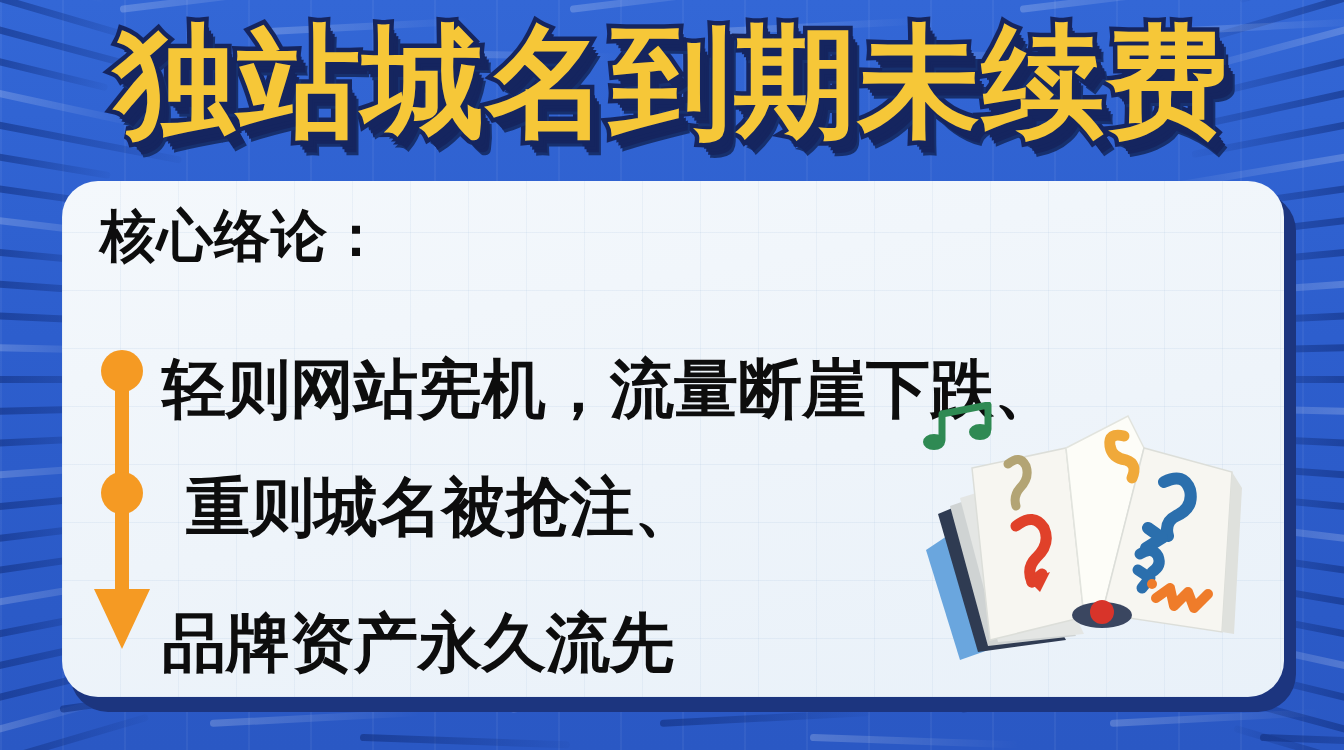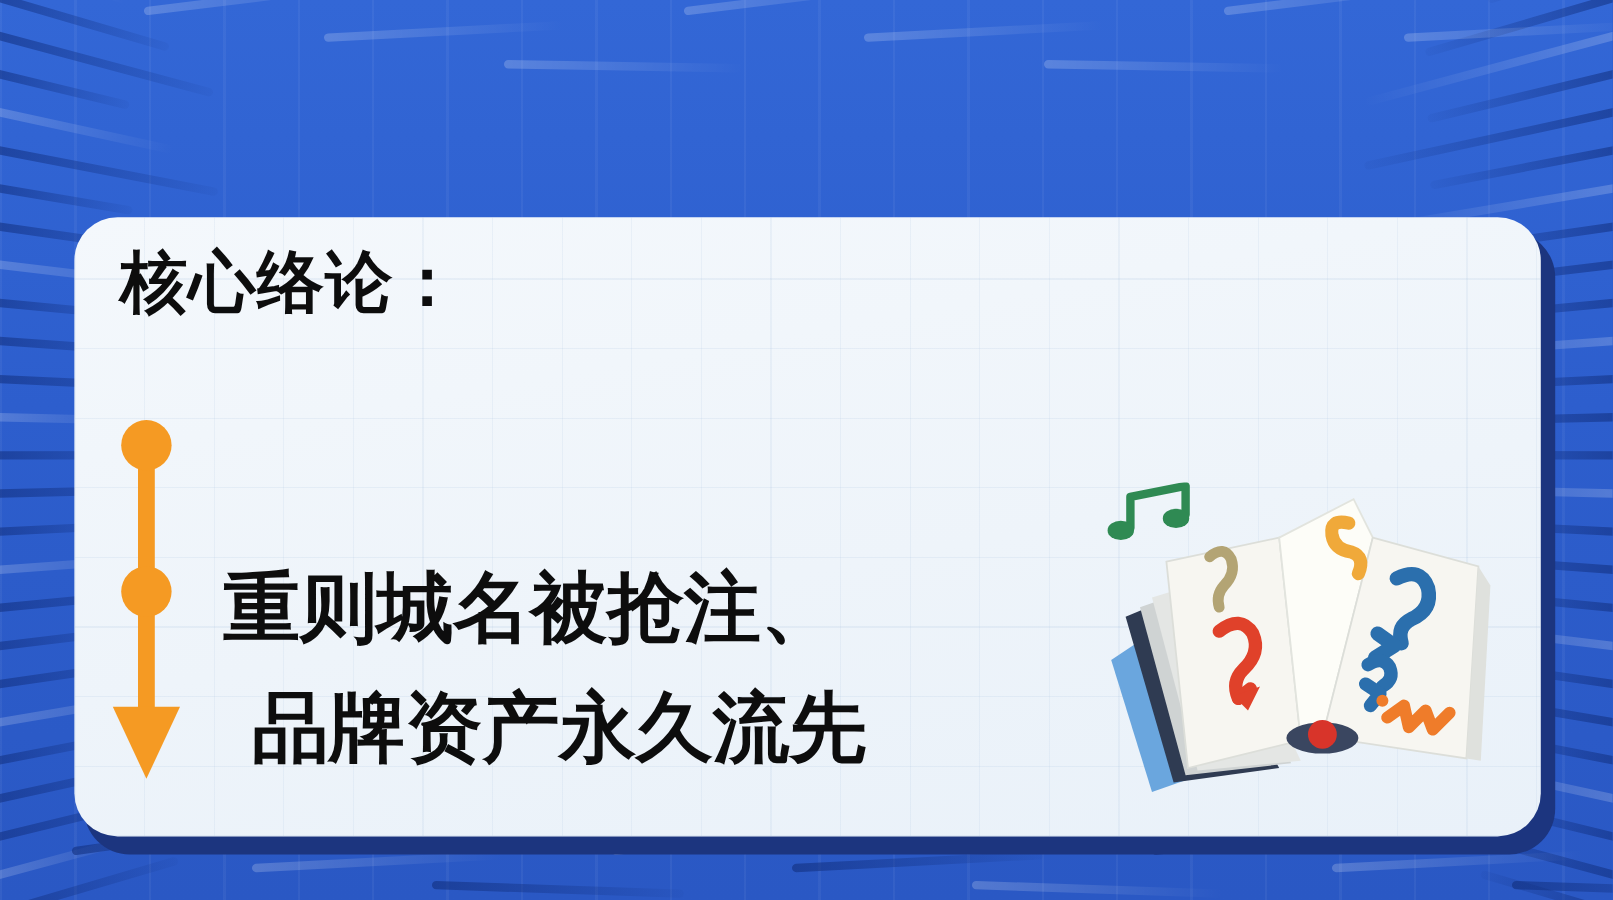--- a/index.html
+++ b/index.html
@@ -128,21 +128,21 @@
     font-family:"DejaVu Sans","Liberation Sans",sans-serif;
     font-weight:bold;
     font-size:64px;
     line-height:1;
     color:#0d0d0d;
     letter-spacing:0px;
     white-space:nowrap;
   }
   #line1 { top:176px; }
   #line2 { top:294px;margin-left:24px; }
-  #line3 { top:394px;margin-left:48px; }
+  #line3 { top:430px; }
 
   
   #book {
     position:absolute;
     right:38px; bottom:30px;
     width:330px; height:265px;
   }
 </style>
 </head>
 <body>
@@ -217,37 +217,41 @@
       <div class="ray light" style="left: 210px; top: 720px; width: 210px; transform: rotate(-3deg);"></div>
       <div class="ray" style="left: 360px; top: 734px; width: 210px; transform: rotate(2deg);"></div>
       <div class="ray light" style="left: 510px; top: 706px; width: 210px; transform: rotate(-8deg);"></div>
       <div class="ray" style="left: 660px; top: 720px; width: 210px; transform: rotate(-3deg);"></div>
       <div class="ray light" style="left: 810px; top: 734px; width: 210px; transform: rotate(2deg);"></div>
       <div class="ray" style="left: 960px; top: 706px; width: 210px; transform: rotate(-8deg);"></div>
       <div class="ray light" style="left: 1110px; top: 720px; width: 210px; transform: rotate(-3deg);"></div>
       <div class="ray" style="left: 1260px; top: 734px; width: 210px; transform: rotate(2deg);"></div>
     </div>
 
+  <div id="title-wrap">
+    <div id="title">独站城名到期未续费</div>
+  </div>
 
   <div id="card-shadow"></div>
 
   <div id="card">
     <div class="card-grid"></div>
 
     <div id="heading">核心络论：</div>
 
     <div id="arrow">
       <svg width="64" height="310" viewBox="0 0 64 310" xmlns="http://www.w3.org/2000/svg">
         <rect x="25" y="16" width="14" height="232" rx="6" fill="#F59A23"></rect>
         <circle cx="32" cy="22" r="21" fill="#F59A23"></circle>
         <circle cx="32" cy="144" r="21" fill="#F59A23"></circle>
         <polygon points="4,240 60,240 32,300" fill="#F59A23"></polygon>
       </svg>
     </div>
 
+    <div class="line" id="line1">轻则网站宪机，流量断崖下跌、</div>
     <div class="line" id="line2">重则城名被抢注、</div>
     <div class="line" id="line3">品牌资产永久流先</div>
 
     <div id="book">
       <svg width="330" height="265" viewBox="0 0 330 265" xmlns="http://www.w3.org/2000/svg">
 
         <path d="M10 148 L55 118 L118 232 L44 258 Z" fill="#6aa6de"></path>
 
         <path d="M22 112 L70 92 L150 238 L62 250 Z" fill="#2f3b52"></path>
 

